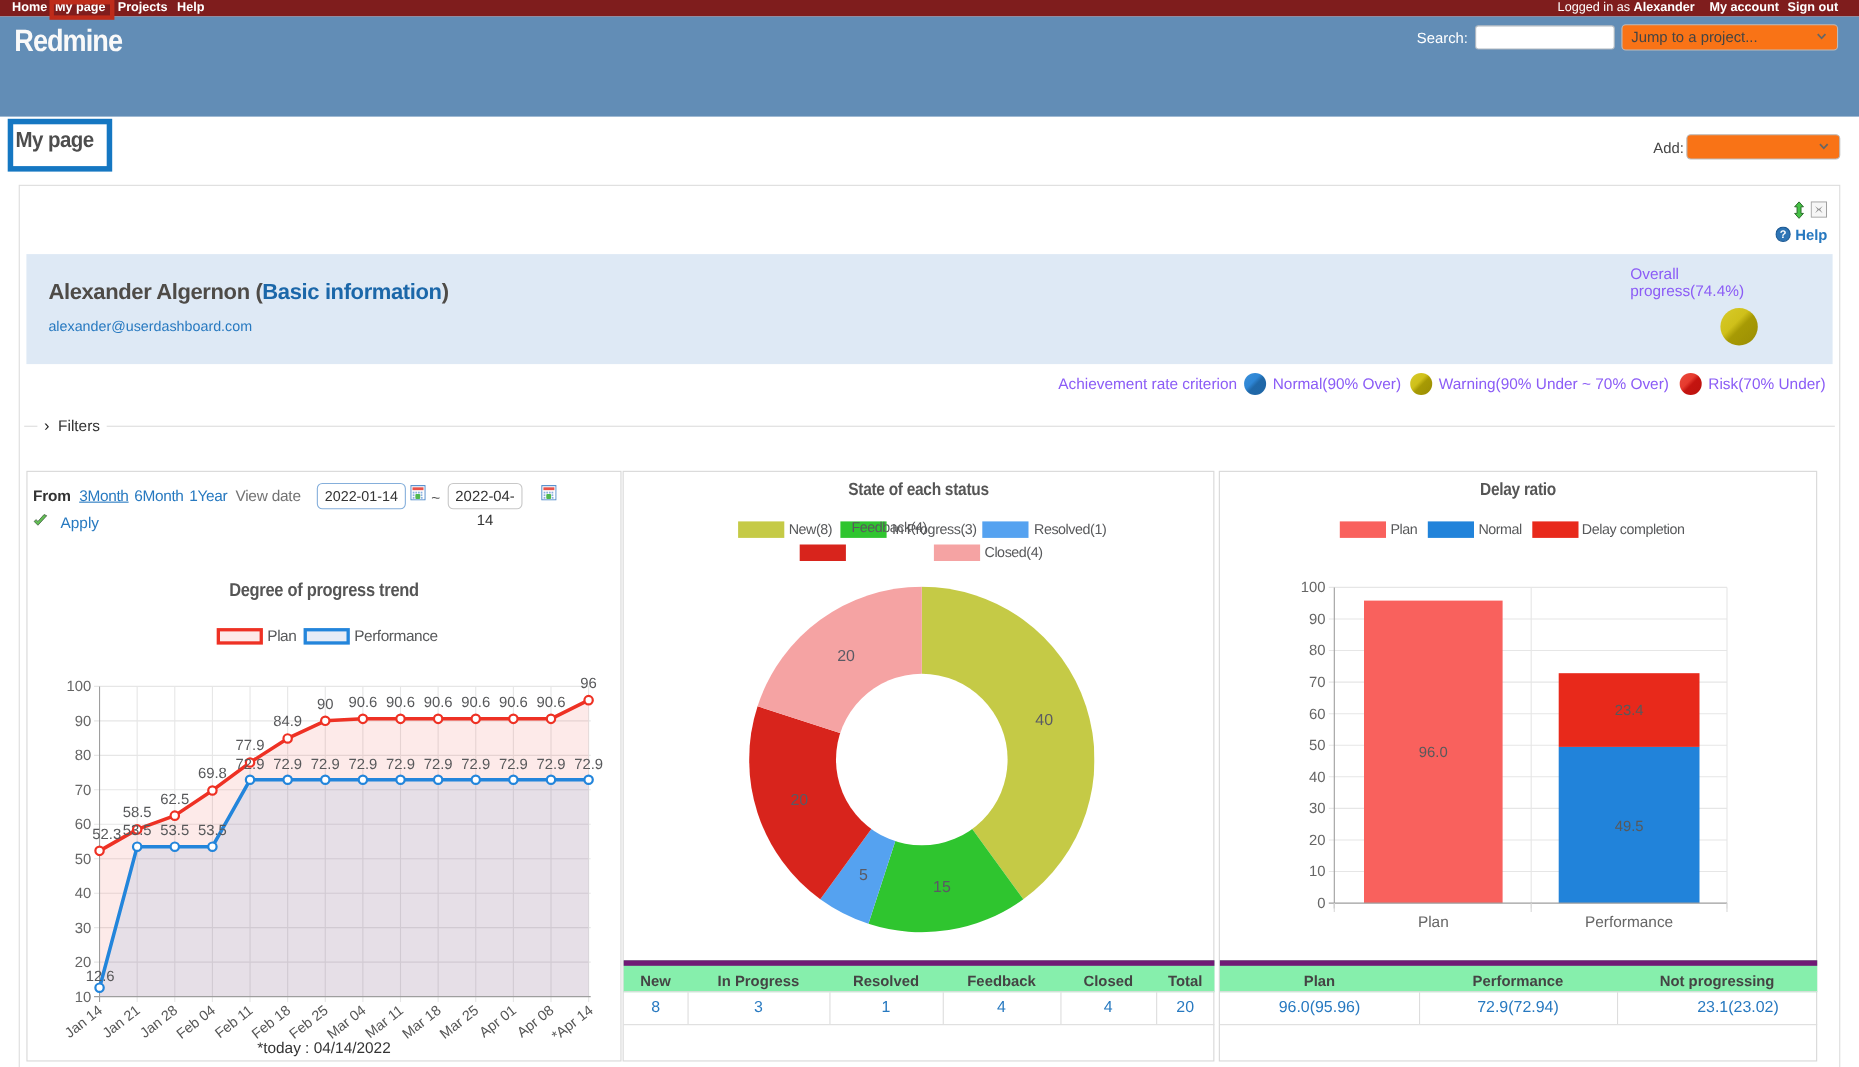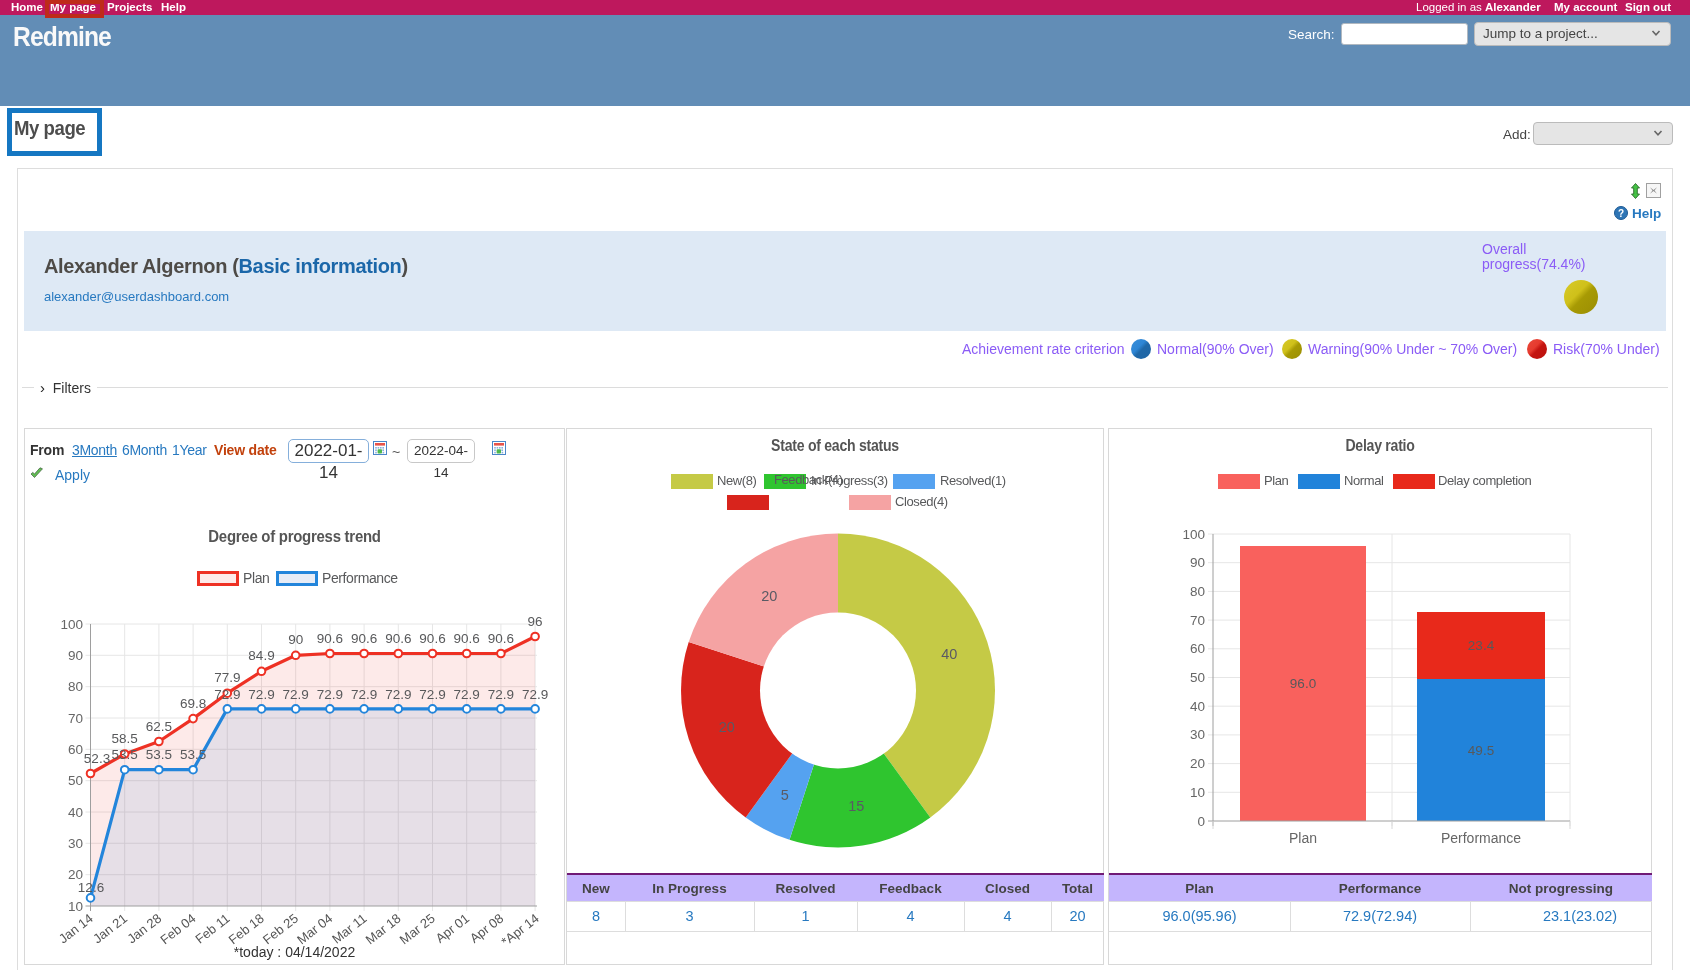--- a/index.html
+++ b/index.html
@@ -1,25 +1,25 @@
 <!DOCTYPE html>
 <html><head>
 <meta charset="utf-8">
 <style>
 * { margin:0; padding:0; box-sizing:border-box; }
 html,body { width:1690px; height:970px; background:#fff; font-family:"Liberation Sans", sans-serif; overflow:hidden; }
 .abs { position:absolute; }
-#topmenu { position:absolute; left:0; top:0; width:1690px; height:15px; background:#be185d; }
+#topmenu { position:absolute; left:0; top:0; width:1690px; height:15px; background:#7f1d1d; }
 #topmenu .l { position:absolute; color:#fff; font-weight:bold; font-size:11.5px; line-height:15px; white-space:nowrap; }
 #redbox { position:absolute; left:45px; top:0; width:59px; height:18px; border:4px solid #BE2B1A; }
 #header { position:absolute; left:0; top:15px; width:1690px; height:91px; background:#628DB6; }
 #logo { position:absolute; left:13px; top:6px; color:#F9F9F9; font-size:28px; font-weight:bold; letter-spacing:-1px; transform:scaleX(0.88); transform-origin:0 0; }
 .hlbl { position:absolute; color:#fff; font-size:13.5px; }
 .inp { position:absolute; background:#fff; border:1px solid #b0b8c0; border-radius:3px; }
-.sel { position:absolute; background:#e5e5e5; border:1px solid #bbb; border-radius:4px; font-size:13.5px; color:#444; }
+.sel { position:absolute; background:#f97316; border:1px solid #bbb; border-radius:4px; font-size:13.5px; color:#444; }
 .chev { position:absolute; right:9px; top:50%; margin-top:-6px; width:10px; height:10px; }
 #bluebox { position:absolute; left:7px; top:108px; width:95px; height:48px; border:5px solid #1577C2; }
 #mypage { position:absolute; left:14px; top:117px; font-size:20px; font-weight:bold; color:#4D4D4D; letter-spacing:-0.5px; transform:scaleX(0.93); transform-origin:0 0; }
 #outerbox { position:absolute; left:17px; top:168px; width:1656px; height:810px; border:1px solid #DDD; background:#fff; }
 #banner { position:absolute; left:24px; top:231px; width:1642px; height:100px; background:#DEE9F5; }
 #uname { position:absolute; left:44px; top:255px; font-size:20px; font-weight:bold; color:#4E4B47; letter-spacing:-0.35px; }
 #uname .bi { color:#1B67A9; }
 #uemail { position:absolute; left:44px; top:289px; font-size:13px; color:#2779C0; }
 #overall { position:absolute; left:1482px; top:242px; width:200px; text-align:left; font-size:14px; font-weight:normal; color:#8b5cf6; line-height:15px; }
 .ball { border-radius:50%; position:absolute; }
@@ -27,21 +27,21 @@
 .ball.y { background:linear-gradient(135deg, #D8CB2A 0%, #CFC01A 40%, #A79A04 54%, #9A8D03 100%); }
 .ball.r { background:linear-gradient(135deg, #EA4A3C 0%, #E63A2E 40%, #C41410 54%, #BB120E 100%); }
 #crit { position:absolute; top:339px; left:962px; width:700px; height:20px; font-size:14px; color:#8b5cf6;text-align:right; }
 #crit span { position:absolute; top:2px; white-space:nowrap; }
 #filtline { position:absolute; left:22px; top:387px; width:1646px; height:1px; background:#DCDCDC; }
 #filtlegend { position:absolute; left:34px; top:378px; background:#fff; padding:0 6px; font-size:14px; color:#333; height:19px; line-height:19px; }
 .panel { position:absolute; top:428px; height:537px; border:1px solid #D8D8D8; background:#fff; }
 .ptitle { position:absolute; text-align:center; font-weight:bold; color:#555; letter-spacing:-0.3px; transform:scaleX(0.88); }
 .lgbox { position:absolute; width:42px; }
 .lgtxt { position:absolute; font-size:13px; letter-spacing:-0.4px; color:#58595B; white-space:nowrap; }
-.thead { position:absolute; background:#c4b5fd; border-top:2px solid #701a75; border-bottom:1px solid #DDD; }
+.thead { position:absolute; background:#86efac; border-top:5px solid #701a75; border-bottom:1px solid #DDD; }
 .th { position:absolute; font-size:13.5px; font-weight:bold; color:#444; text-align:center; line-height:27px; top:0; }
 .td { position:absolute; font-size:14.5px; color:#2779C0; text-align:center; line-height:29px; top:0; }
 .vline { position:absolute; width:1px; background:#DDD; }
 .hline { position:absolute; height:1px; background:#DDD; }
 a.lnk { color:#2779C0; text-decoration:none; }
 </style>
 </head>
 <body>
 <div id="topmenu">
   <span class="l" style="left:11px">Home</span>
@@ -103,22 +103,22 @@
 <div id="filtlegend"><span style="font-size:15px; color:#222;">›</span>&nbsp; Filters</div>
 
 <div class="panel" id="panelL" style="left:24px; width:541px;"></div>
 <div class="panel" id="panelM" style="left:566px; width:538px;"></div>
 <div class="panel" id="panelR" style="left:1108px; width:544px;"></div>
 
 <div class="abs" style="left:30px; top:442px; font-size:14px; color:#333; font-weight:bold; letter-spacing:-0.2px;">From</div>
 <a class="lnk abs" style="left:72px; top:442px; font-size:14px; letter-spacing:-0.3px; text-decoration:underline;">3Month</a>
 <a class="lnk abs" style="left:122px; top:442px; font-size:14px; letter-spacing:-0.3px;">6Month</a>
 <a class="lnk abs" style="left:172px; top:442px; font-size:14px; letter-spacing:-0.3px;">1Year</a>
-<div class="abs" style="left:214px; top:442px; font-size:14px; color:#c2410c; font-weight:bold; letter-spacing:-0.2px;">View date</div>
-<div class="abs" style="left:288px; top:439px; width:81px; height:24px; border:1px solid #85AFDB; border-radius:5px; text-align:center; line-height:22px; font-size:17px; color:#333;">2022-01-14</div>
+<div class="abs" style="left:214px; top:442px; font-size:14px; color:#737373; font-weight:normal; letter-spacing:-0.2px;">View date</div>
+<div class="abs" style="left:288px; top:439px; width:81px; height:24px; border:1px solid #85AFDB; border-radius:5px; text-align:center; line-height:22px; font-size:13px; color:#333;">2022-01-14</div>
 <div class="abs" style="left:407px; top:439px; width:68px; height:24px; border:1px solid #C8C8C8; border-radius:5px; text-align:center; line-height:22px; font-size:13.5px; color:#333;">2022-04-14</div>
 <div class="abs" style="left:392px; top:444px; font-size:14px; color:#555;">~</div>
 <a class="lnk abs" style="left:55px; top:467px; font-size:14px;">Apply</a>
 
 <svg class="abs" style="left:373px; top:441px;" width="14" height="14" viewBox="0 0 14 14">
   <rect x="0.5" y="0.5" width="13" height="13" fill="#fff" stroke="#4A86C8"></rect>
   <rect x="2" y="2" width="10" height="2.6" fill="#E8534A"></rect>
   <g fill="#89AEDC">
     <rect x="2.2" y="6" width="1.6" height="1.6"></rect>
       <rect x="4.6" y="6" width="1.6" height="1.6"></rect>

